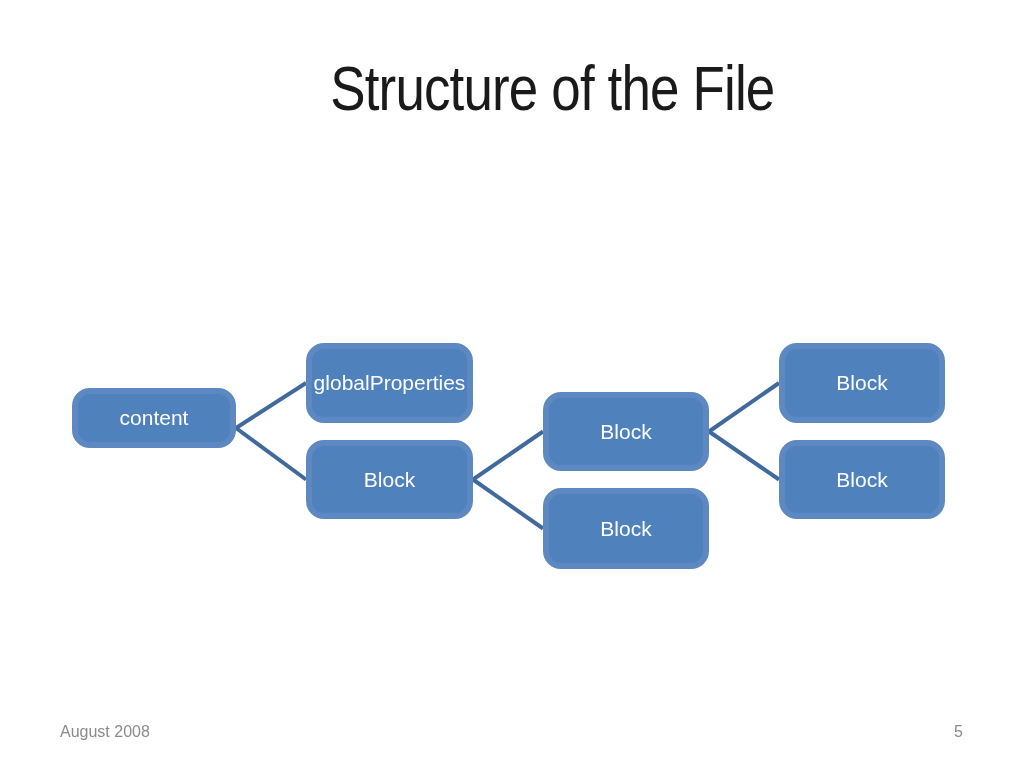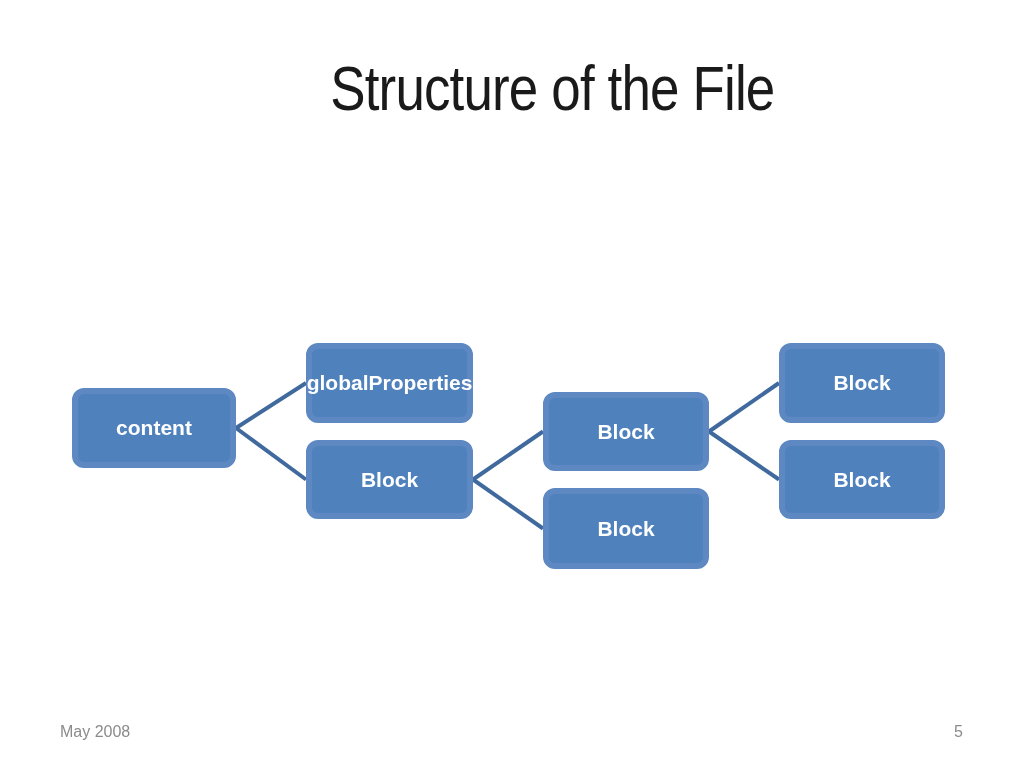--- a/index.html
+++ b/index.html
@@ -39,29 +39,28 @@
     left: 0;
     top: 0;
     z-index: 0;
   }
   .node {
     position: absolute;
     z-index: 1;
     box-sizing: border-box;
     background: #4f81bd;
     border: 6px solid #84cc16;
-    border-radius: 12px;
+    border-radius: 18px;
     color: #ffffff;
     font-size: 21px;
     display: flex;
     align-items: center;
     justify-content: center;
     text-align: center;
     white-space: nowrap;
-    font-weight: bold;
   }
   .footer-item {
     position: absolute;
     top: 722px;
     font-size: 16px;
     color: #8b8b8b;
     line-height: 1.2;
   }
   .footer-date { left: 60px; }
   .footer-center { left: 0; width: 100%; text-align: center; }
@@ -79,25 +78,25 @@
   <svg class="edges" width="1024" height="768">
       <line x1="236" y1="428" x2="306" y2="383" stroke="#40699e" stroke-width="4"></line>
       <line x1="236" y1="428" x2="306" y2="479.5" stroke="#40699e" stroke-width="4"></line>
       <line x1="473" y1="479.5" x2="543" y2="431.5" stroke="#40699e" stroke-width="4"></line>
       <line x1="473" y1="479.5" x2="543" y2="528.5" stroke="#40699e" stroke-width="4"></line>
       <line x1="709" y1="431.5" x2="779" y2="383" stroke="#40699e" stroke-width="4"></line>
       <line x1="709" y1="431.5" x2="779" y2="479.5" stroke="#40699e" stroke-width="4"></line>
     </svg>
 
   <div id="nodes">
-      <div class="node" style="left: 72px; top: 388px; width: 164px; height: 80px; background: rgb(79, 129, 189); border-color: rgb(93, 136, 193); color: rgb(255, 255, 255);">content</div>
+      <div class="node" style="left: 72px; top: 388px; width: 164px; height: 60px; background: rgb(79, 129, 189); border-color: rgb(93, 136, 193); color: rgb(255, 255, 255);">content</div>
       <div class="node" style="left: 306px; top: 343px; width: 167px; height: 80px; background: rgb(79, 129, 189); border-color: rgb(93, 136, 193); color: rgb(255, 255, 255);">globalProperties</div>
       <div class="node" style="left: 306px; top: 440px; width: 167px; height: 79px; background: rgb(79, 129, 189); border-color: rgb(93, 136, 193); color: rgb(255, 255, 255);">Block</div>
       <div class="node" style="left: 543px; top: 392px; width: 166px; height: 79px; background: rgb(79, 129, 189); border-color: rgb(93, 136, 193); color: rgb(255, 255, 255);">Block</div>
       <div class="node" style="left: 543px; top: 488px; width: 166px; height: 81px; background: rgb(79, 129, 189); border-color: rgb(93, 136, 193); color: rgb(255, 255, 255);">Block</div>
       <div class="node" style="left: 779px; top: 343px; width: 166px; height: 80px; background: rgb(79, 129, 189); border-color: rgb(93, 136, 193); color: rgb(255, 255, 255);">Block</div>
       <div class="node" style="left: 779px; top: 440px; width: 166px; height: 79px; background: rgb(79, 129, 189); border-color: rgb(93, 136, 193); color: rgb(255, 255, 255);">Block</div>
     </div>
 
-  <div class="footer-item footer-date">May 2008</div>
+  <div class="footer-item footer-date">August 2008</div>
   <div class="footer-item footer-page">5</div>
 
 </div>
 
 </body></html>

